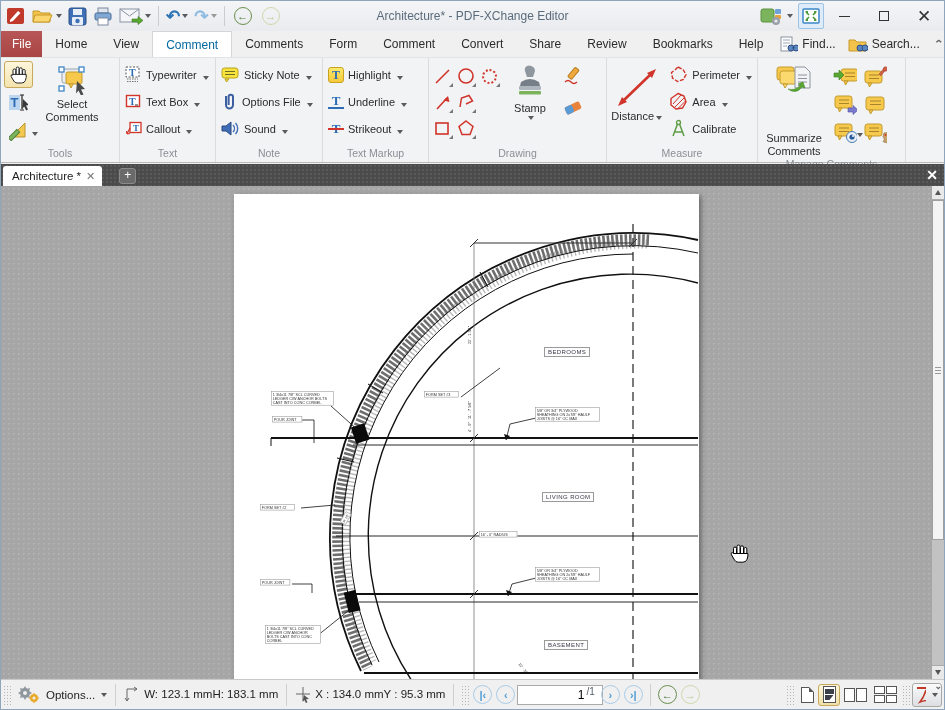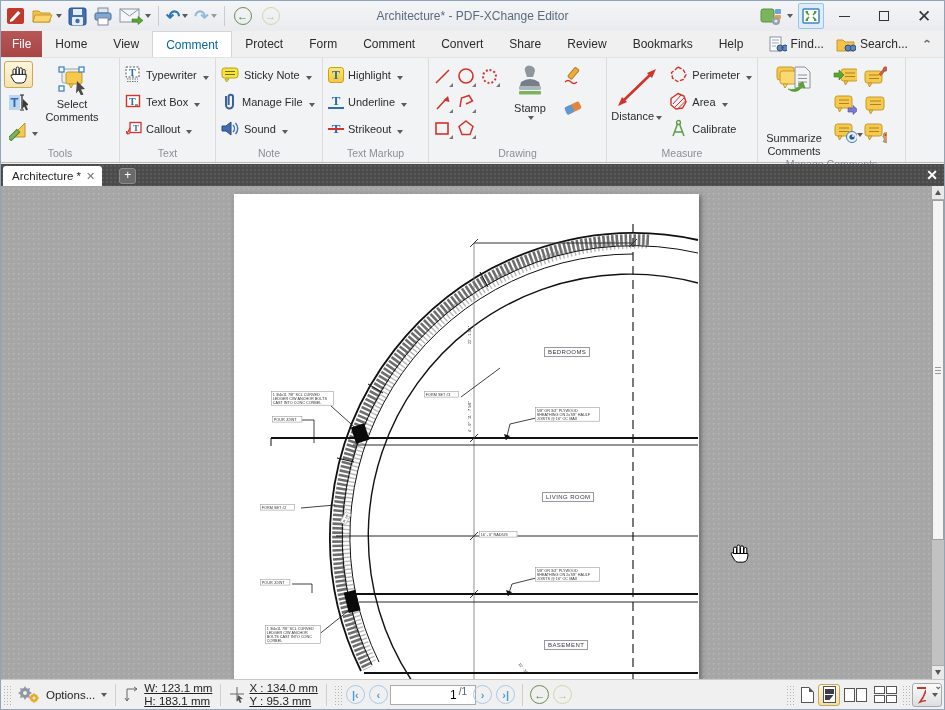--- a/index.html
+++ b/index.html
@@ -76,21 +76,21 @@
   .vs-grip { position:absolute; left:2px; top:50%; width:6px; height:1px; background:#999; box-shadow:0 -3px 0 #999, 0 3px 0 #999; }
 
   
   .cursor-hand { position:absolute; left:728px; top:355px; }
 
   
   .statusbar { position:absolute; left:0; bottom:0; right:0; height:30px; background:#f0f0f0; border-top:1px solid #c9c9c9; display:flex; align-items:center; font-size:11.5px; color:#222; }
   .sb-sep { width:1px; height:22px; background:#cfcfcf; margin:0 5px; }
   .grip { width:8px; height:20px; margin:0 2px; background-image:radial-gradient(#b5b5b5 1px, transparent 1px); background-size:3px 3px; }
   .sb-item { display:flex; align-items:center; gap:4px; padding:0 3px; }
-  .dual { display:flex; flex-direction:column; line-height:13px; font-size:11.5px;text-decoration:underline; }
+  .dual { display:flex; flex-direction:row; line-height:13px; font-size:11.5px; }
   .nav-circle { width:19px; height:19px; border:1.5px solid #a9cbe8; border-radius:50%; display:flex; align-items:center; justify-content:center; margin:0 2px; color:#4e9bd4; font-weight:bold; font-size:11px; }
   .nav-circle.green { border-color:#6a8f50; color:#4f7a3a; }
   .nav-circle.pale { border-color:#cdd9ad; color:#b8c890; }
   .pageinput { width:86px; height:20px; border:1px solid #aaa; background:#fff; text-align:right; padding-right:18px; font-size:12px; font-family:"Liberation Sans",sans-serif; }
   .page-total { margin-left:-17px; margin-top:-6px; color:#55606b; font-size:10px; z-index:2; }
   .layout-btn { width:22px; height:22px; display:flex; align-items:center; justify-content:center; border-radius:3px; position:relative; }
   .layout-btn.selected { background:linear-gradient(#fdf6dc,#f1dfa6); border:1px solid #c7a95c; }
   .pagegly { width:13px; height:16px; background:#fff; border:1px solid #555; position:relative; }
   .sb-chevron { position:absolute; right:2px; top:1px; color:#666; font-size:9px; font-weight:bold; }
 </style>
@@ -183,21 +183,21 @@
           <span class="closex">✕</span>
         </span>
     </div>
   </div>
 
   <div class="menubar">
     <span class="menu-tab file">File</span>
     <span class="menu-tab">Home</span>
     <span class="menu-tab">View</span>
     <span class="menu-tab active">Comment</span>
-    <span class="menu-tab">Protect</span>
+    <span class="menu-tab">Comments</span>
     <span class="menu-tab">Form</span>
     <span class="menu-tab">Comment</span>
     <span class="menu-tab">Convert</span>
     <span class="menu-tab">Share</span>
     <span class="menu-tab">Review</span>
     <span class="menu-tab">Bookmarks</span>
     <span class="menu-tab">Help</span>
     <span class="menu-right">
       <span class="menu-find">
         <svg width="18" height="17">
@@ -312,21 +312,21 @@
                 <path d="M4 13 l1.5 3 2.5-3 z" fill="#f7e33c" stroke="#b8a21e"></path>
                 <path d="M4 5.5 h10 M4 8.5 h10" stroke="#6d6d2a"></path>
               </svg>
             <span class="lbl">Sticky Note</span>
               <span class="caret" style="margin-top:6px;"></span>
           </span>
           <span class="rrow">
             <svg width="17" height="18">
                 <path d="M5 3 v9 a3.5 3.5 0 0 0 7 0 V4 a2.2 2.2 0 0 0-4.4 0 v8" fill="none" stroke="#3b5fa0" stroke-width="2"></path>
               </svg>
-            <span class="lbl">Manage File</span>
+            <span class="lbl">Options File</span>
               <span class="caret" style="margin-top:6px;"></span>
           </span>
           <span class="rrow">
             <svg width="19" height="17">
                 <polygon points="1,6 5,6 10,2 10,15 5,11 1,11" fill="#3e6cb5" stroke="#2a4a80"></polygon>
                 <path d="M12 5 a5 5 0 0 1 0 7 M14.5 3 a8 8 0 0 1 0 11" fill="none" stroke="#3e6cb5" stroke-width="1.4"></path>
               </svg>
             <span class="lbl">Sound</span>
               <span class="caret" style="margin-top:6px;"></span>
           </span>

